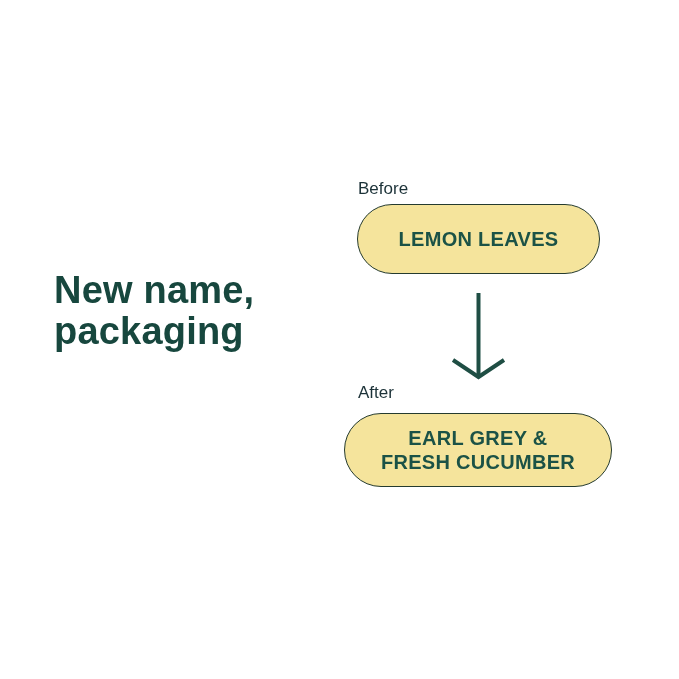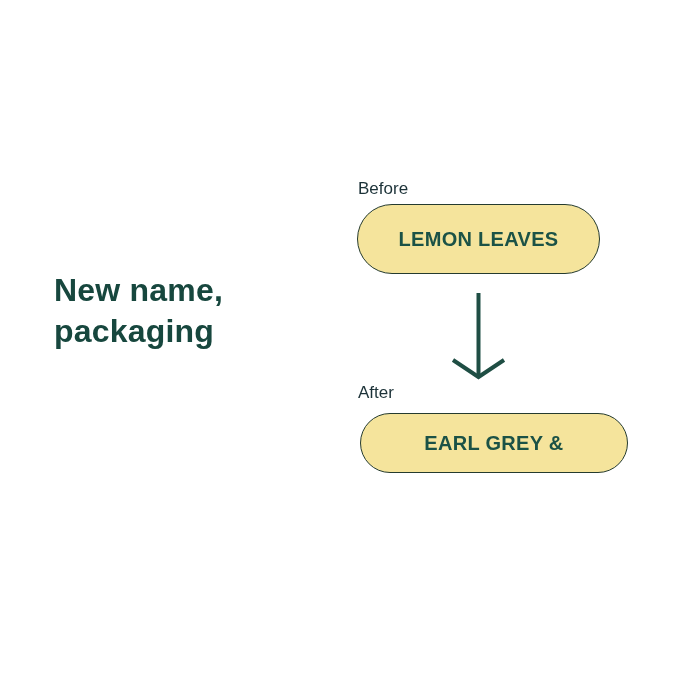--- a/index.html
+++ b/index.html
@@ -13,21 +13,21 @@
     width: 679px;
     height: 679px;
     background: var(--background, #ffffff);
     overflow: hidden;
   }
   
   .headline {
     position: absolute;
     left: 54px;
     top: 270px;
-    font-size: 32px;
+    font-size: 38px;
     font-weight: 700;
     line-height: 41px;
     letter-spacing: 0.2px;
     color: var(--headline-green, #17473E);
   }
   .headline span { display: block; }
 
   
   .flow-label {
     position: absolute;
@@ -52,21 +52,21 @@
     align-items: center;
     justify-content: center;
     text-align: center;
     font-weight: 700;
     font-size: 20px;
     line-height: 24px;
     letter-spacing: 0.3px;
     color: var(--pill-text, #1B5246);
   }
   .pill.before-pill { left: 357px; top: 204px; width: 243px; height: 70px; }
-  .pill.after-pill  { left: 360px; top: 413px; width: 268px; height: 60px; }
+  .pill.after-pill  { left: 344px; top: 413px; width: 268px; height: 74px; }
   .pill span { display: block; }
 
   .arrow-wrap {
     position: absolute;
     left: 450px;
     top: 291px;
     width: 57px;
     height: 89px;
   }
   .arrow-wrap svg { display: block; width: 100%; height: 100%; }
@@ -110,16 +110,17 @@
     <svg viewBox="0 0 57 89" xmlns="http://www.w3.org/2000/svg" aria-hidden="true">
       <line class="arrow-stroke" x1="28.5" y1="2" x2="28.5" y2="84"></line>
       <polyline class="arrow-stroke" points="3,69 28.5,86 54,69"></polyline>
     </svg>
   </div>
 
   <div class="flow-label after">After</div>
 
   <div class="pill after-pill">
     <span>EARL GREY &amp;</span>
+    <span>FRESH CUCUMBER</span>
   </div>
 
 
 </div>
 
 </body></html>

